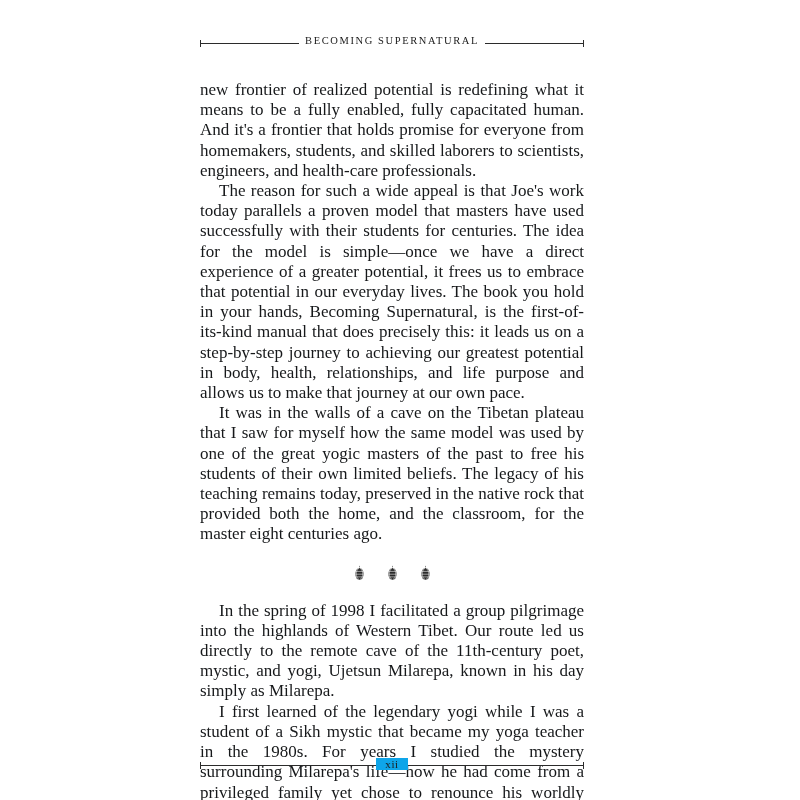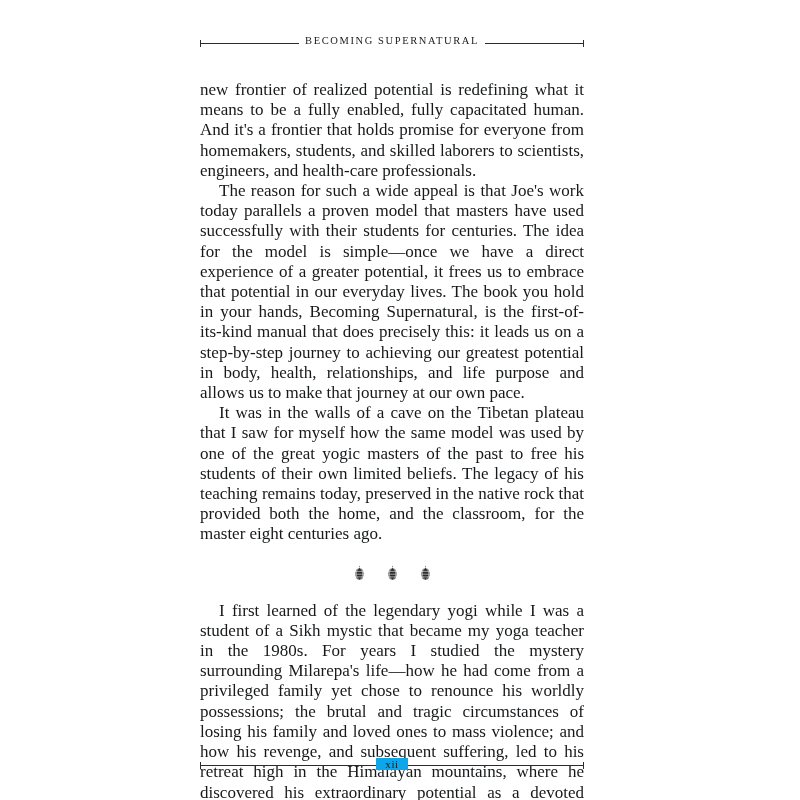--- a/index.html
+++ b/index.html
@@ -167,20 +167,21 @@
           <path d="M5.5 0.4 C5.0 1.2 5.0 2.0 5.5 2.8 C6.0 2.0 6.0 1.2 5.5 0.4 Z" fill="#2b2b2b"></path>
         </svg>
         <svg width="11" height="16" viewBox="0 0 11 16">
           <ellipse cx="5.5" cy="9" rx="4.1" ry="6.1" fill="#2b2b2b"></ellipse>
           <path d="M5.5 2.6 C3.4 4.2 2.2 6.4 2.2 9 C2.2 11.4 3.4 13.6 5.5 15.1 C7.6 13.6 8.8 11.4 8.8 9 C8.8 6.4 7.6 4.2 5.5 2.6 Z" fill="none" stroke="#ffffff" stroke-width="0.55"></path>
           <path d="M1.6 6.4 L9.4 6.4 M1.5 9.2 L9.5 9.2 M2.2 11.9 L8.8 11.9" stroke="#ffffff" stroke-width="0.55" fill="none"></path>
           <path d="M5.5 0.4 C5.0 1.2 5.0 2.0 5.5 2.8 C6.0 2.0 6.0 1.2 5.5 0.4 Z" fill="#2b2b2b"></path>
         </svg>
       </div>
 
+      <p class="para indent">In the spring of 1998 I facilitated a group pilgrimage into the highlands of Western Tibet. Our route led us directly to the remote cave of the 11th-century poet, mystic, and yogi, Ujetsun Milarepa, known in his day simply as Milarepa.</p>
       <p class="para indent">I first learned of the legendary yogi while I was a student of a Sikh mystic that became my yoga teacher in the 1980s. For years I studied the mystery surrounding Milarepa's life—how he had come from a privileged family yet chose to renounce his worldly possessions; the brutal and tragic circumstances of losing his family and loved ones to mass violence; and how his revenge, and subsequent suffering, led to his retreat high in the Himalayan mountains, where he discovered his extraordinary potential as a devoted yogi. I wanted to see for myself the place where Milarepa breached the laws of physics to demonstrate to himself, and to his students, that we are confined in our lives only by the limits of our own beliefs. Nineteen days into my journey, I had the opportunity to do just that.</p>
     </div>
 
     <div class="folio-wrap">
       <div class="folio-rule"></div>
       <span class="folio-number">xii</span>
     </div>
 
   </div>
 </div>

